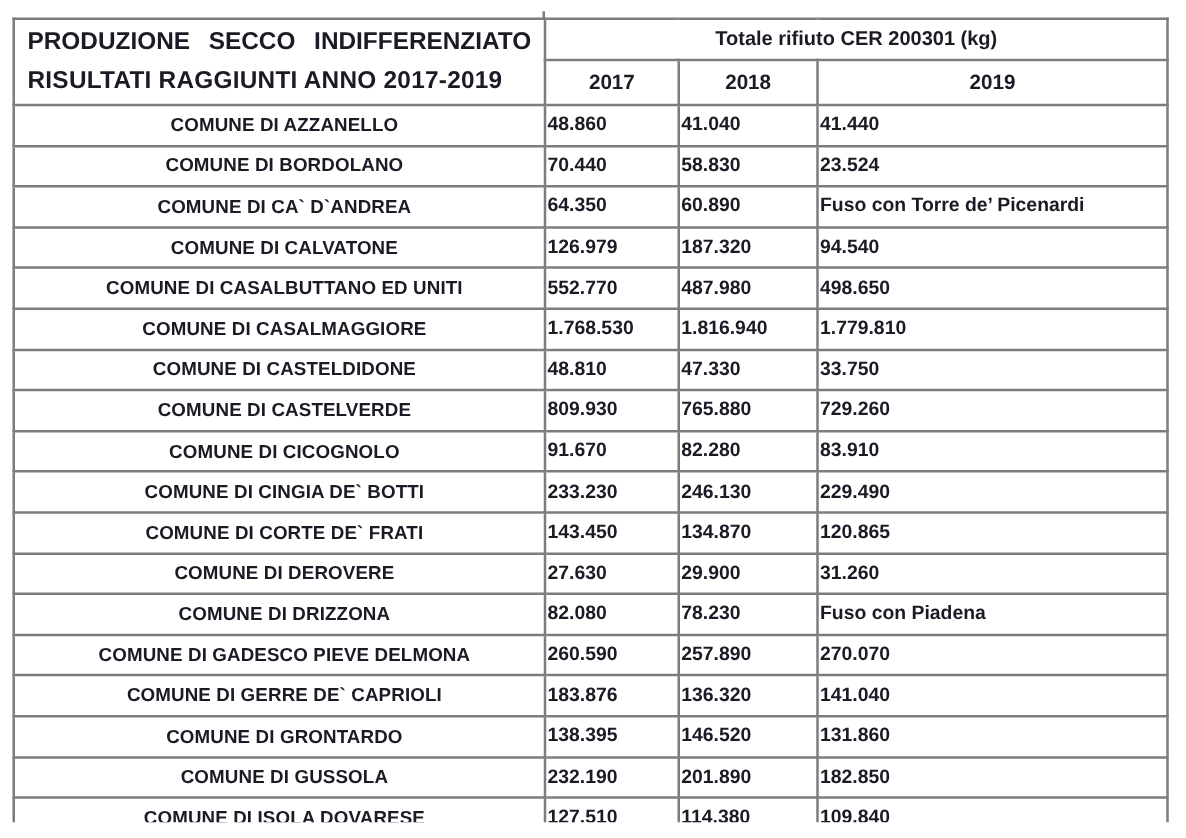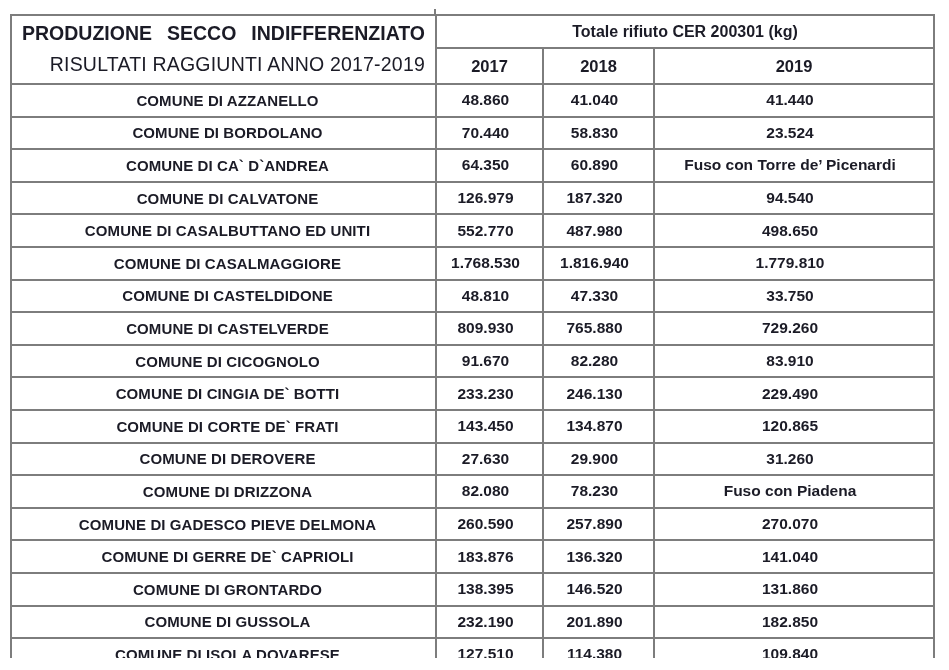--- a/index.html
+++ b/index.html
@@ -33,23 +33,22 @@
   th.title-cell{
     text-align:left;
     vertical-align:middle;
     padding:2px 10px 4px 10px;
   }
   .title-line1{
     font-size:19.5px;font-weight:700;line-height:31px;
     text-align:justify;text-align-last:justify;
   }
   .title-line2{
-    font-size:19.5px;font-weight:400;line-height:30px;
+    font-size:19.5px;font-weight:700;line-height:30px;
     letter-spacing:.2px;
-    text-align:right;
   }
   th.span-header{
     height:29px;
     font-size:16px;font-weight:700;
     text-align:center;vertical-align:middle;margin-left:11px;
   }
   tr.year-row th{
     height:32px;
     font-size:16.5px;font-weight:700;
     vertical-align:middle;margin-left:45px;
@@ -60,21 +59,21 @@
     vertical-align:middle;
   }
   td.name{
     font-size:15px;
     text-align:center;
     padding-left:9px;
     letter-spacing:.1px;
   }
   td.num{
     font-size:15.5px;
-    text-align:center;
+    text-align:left;
     padding-right:9px;
   }
 </style>
 </head>
 <body>
 
 <div class="page">
   <div class="top-notch"></div>
 
   <table class="data-table">

